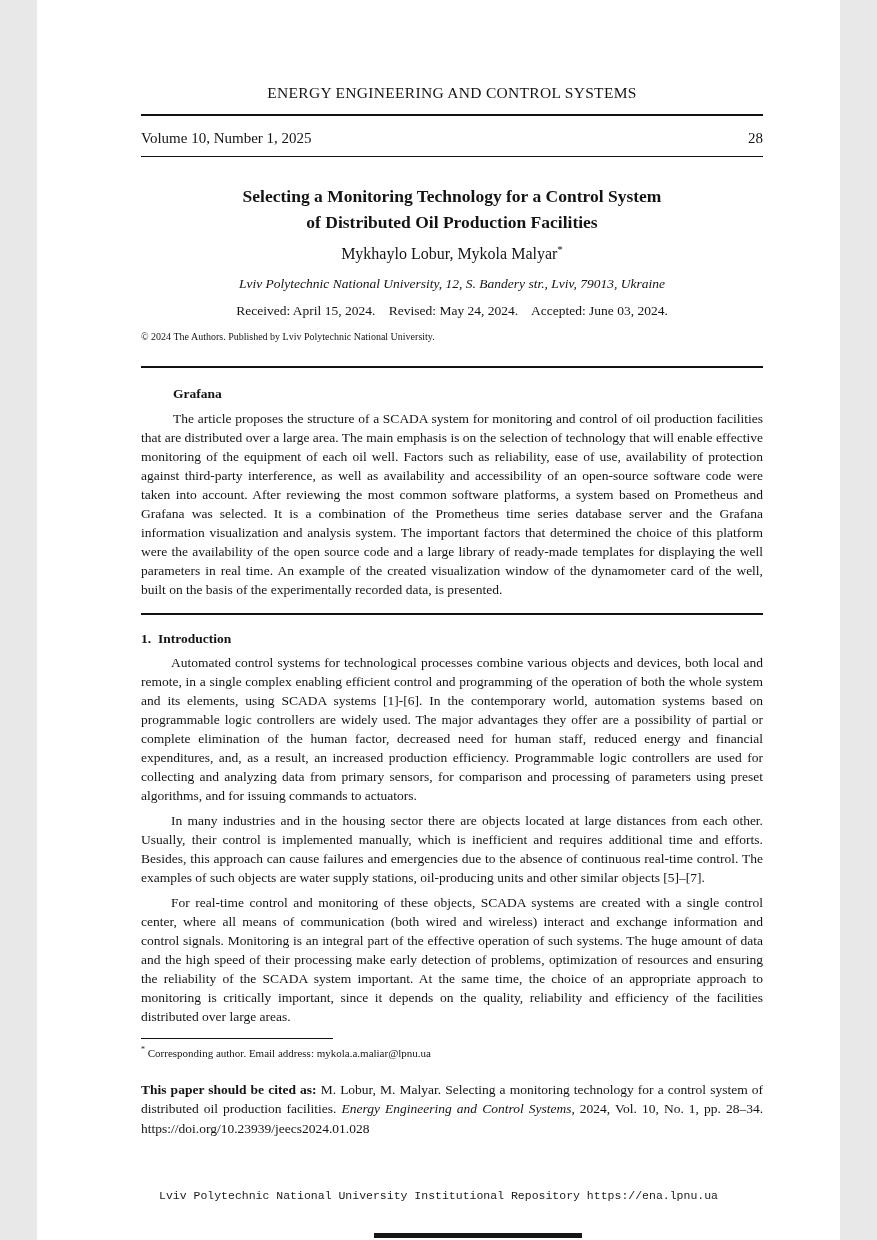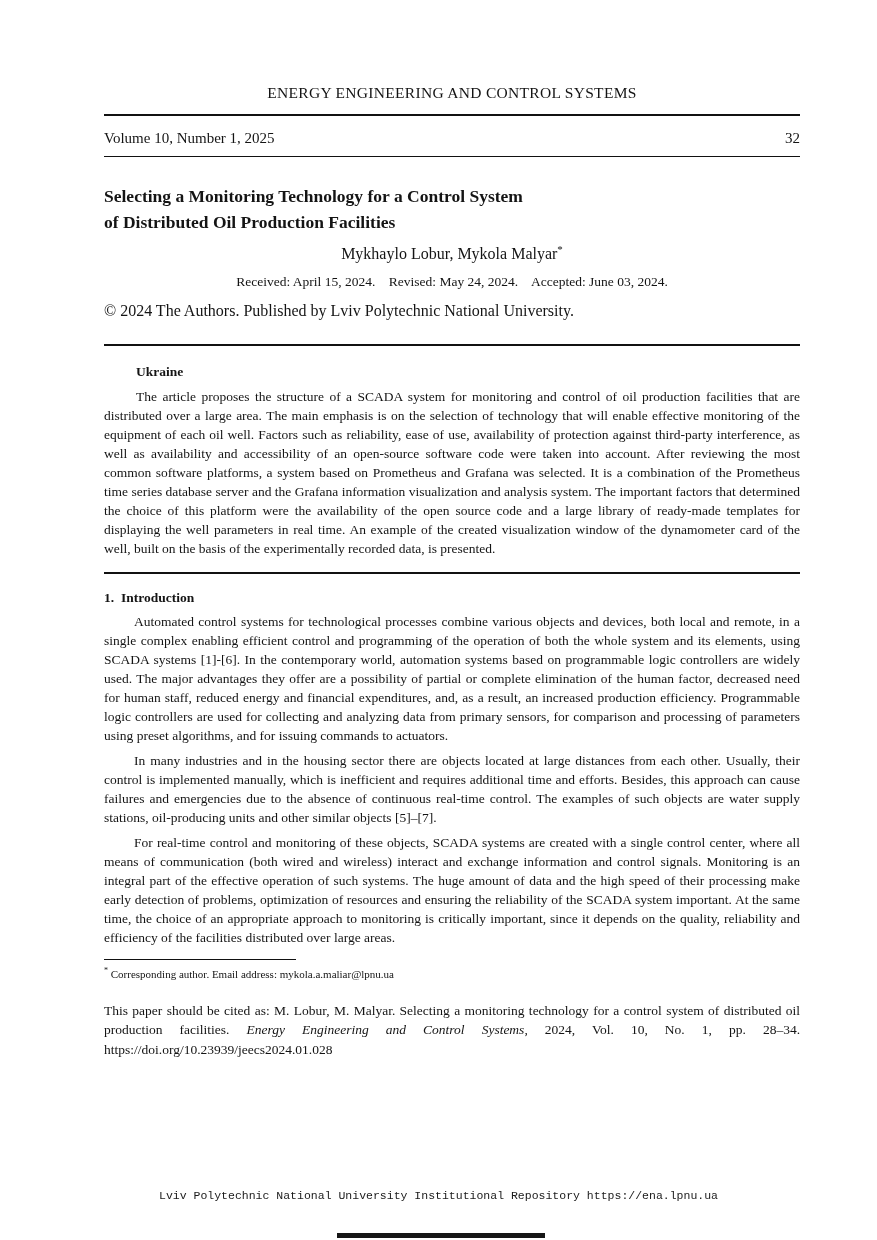--- a/index.html
+++ b/index.html
@@ -1,19 +1,19 @@
 <!DOCTYPE html>
 <html><head>
 <meta charset="utf-8">
 <style>
   * { margin: 0; padding: 0; box-sizing: border-box; }
   html, body { background: #e8e8e8; }
   .page {
     position: relative;
-    width: 877px;
+    width: 803px;
     height: 1240px;
     margin: 0 auto;
     background: #ffffff;
     font-family: "Liberation Serif", serif;
     color: #141414;
     overflow: hidden;
   }
   .content {
     padding: 84px 77px 0 104px;
   }
@@ -34,20 +34,21 @@
     font-size: 15px;
     margin-top: 14px;
   }
   .rule-thin {
     border: none;
     border-top: 1.2px solid #111;
     margin-top: 9px;
   }
   .paper-title {
     margin-top: 26px;
+    text-align: center;
     font-size: 17.5px;
     font-weight: bold;
     line-height: 26px;
   }
   .authors {
     margin-top: 8px;
     text-align: center;
     font-size: 16px;
   }
   .authors sup { font-size: 11px; }
@@ -58,21 +59,21 @@
     font-size: 13.5px;
   }
   .dates {
     margin-top: 11px;
     text-align: center;
     font-size: 13.5px;
     white-space: pre-wrap;
   }
   .copyright {
     margin-top: 12px;
-    font-size: 16px;
+    font-size: 10px;
   }
   .abstract-rule-top { margin-top: 24px; }
   .abstract-heading {
     margin-top: 18px;
     margin-left: 32px;
     font-size: 13.5px;
     font-weight: bold;
   }
   .abstract-text {
     margin-top: 7px;
@@ -115,21 +116,21 @@
     font-size: 11px;
     line-height: 14px;
   }
   .footnote sup { font-size: 8px; }
   .citation {
     margin-top: 20px;
     font-size: 13.5px;
     line-height: 19.5px;
     text-align: justify;
   }
-  .citation .cite-label { font-weight: normal; }
+  .citation .cite-label { font-weight: bold; }
   .citation .cite-journal { font-style: italic; }
   .repo-footer {
     position: absolute;
     left: 0;
     right: 0;
     top: 1189px;
     text-align: center;
     font-family: Liberation Mono, monospace;
     font-size: 11.5px;
     color: #1a1a1a;
@@ -147,41 +148,42 @@
 <body>
 
 <div class="page">
   <div class="content">
 
     <div class="journal-name">ENERGY ENGINEERING AND CONTROL SYSTEMS</div>
     <hr class="rule-thick">
 
     <div class="volume-row">
       <span>Volume 10, Number 1, 2025</span>
-      <span>32</span>
+      <span>28</span>
     </div>
     <hr class="rule-thin">
 
     <div class="paper-title">
       <span>Selecting a Monitoring Technology for a Control System</span><br>
       <span>of Distributed Oil Production Facilities</span>
     </div>
 
     <div class="authors">
       <span>Mykhaylo Lobur, Mykola Malyar</span><sup>*</sup>
     </div>
 
+    <div class="affiliation">Lviv Polytechnic National University, 12, S. Bandery str., Lviv, 79013, Ukraine</div>
 
     <div class="dates">Received: April 15, 2024.    Revised: May 24, 2024.    Accepted: June 03, 2024.</div>
 
     <div class="copyright">© 2024 The Authors. Published by Lviv Polytechnic National University.</div>
 
     <hr class="rule-thick abstract-rule-top">
 
-    <div class="abstract-heading">Ukraine</div>
+    <div class="abstract-heading">Grafana</div>
 
     <p class="abstract-text">The article proposes the structure of a SCADA system for monitoring and control of oil production facilities that are distributed over a large area. The main emphasis is on the selection of technology that will enable effective monitoring of the equipment of each oil well. Factors such as reliability, ease of use, availability of protection against third-party interference, as well as availability and accessibility of an open-source software code were taken into account. After reviewing the most common software platforms, a system based on Prometheus and Grafana was selected. It is a combination of the Prometheus time series database server and the Grafana information visualization and analysis system. The important factors that determined the choice of this platform were the availability of the open source code and a large library of ready-made templates for displaying the well parameters in real time. An example of the created visualization window of the dynamometer card of the well, built on the basis of the experimentally recorded data, is presented.</p>
 
 
     <hr class="rule-thick abstract-rule-bottom">
 
     <div class="section-heading">1.  Introduction</div>
 
     <p class="body-paragraph">Automated control systems for technological processes combine various objects and devices, both local and remote, in a single complex enabling efficient control and programming of the operation of both the whole system and its elements, using SCADA systems [1]-[6]. In the contemporary world, automation systems based on programmable logic controllers are widely used. The major advantages they offer are a possibility of partial or complete elimination of the human factor, decreased need for human staff, reduced energy and financial expenditures, and, as a result, an increased production efficiency. Programmable logic controllers are used for collecting and analyzing data from primary sensors, for comparison and processing of parameters using preset algorithms, and for issuing commands to actuators.</p>
     <p class="body-paragraph">In many industries and in the housing sector there are objects located at large distances from each other. Usually, their control is implemented manually, which is inefficient and requires additional time and efforts. Besides, this approach can cause failures and emergencies due to the absence of continuous real-time control. The examples of such objects are water supply stations, oil-producing units and other similar objects [5]–[7].</p>

